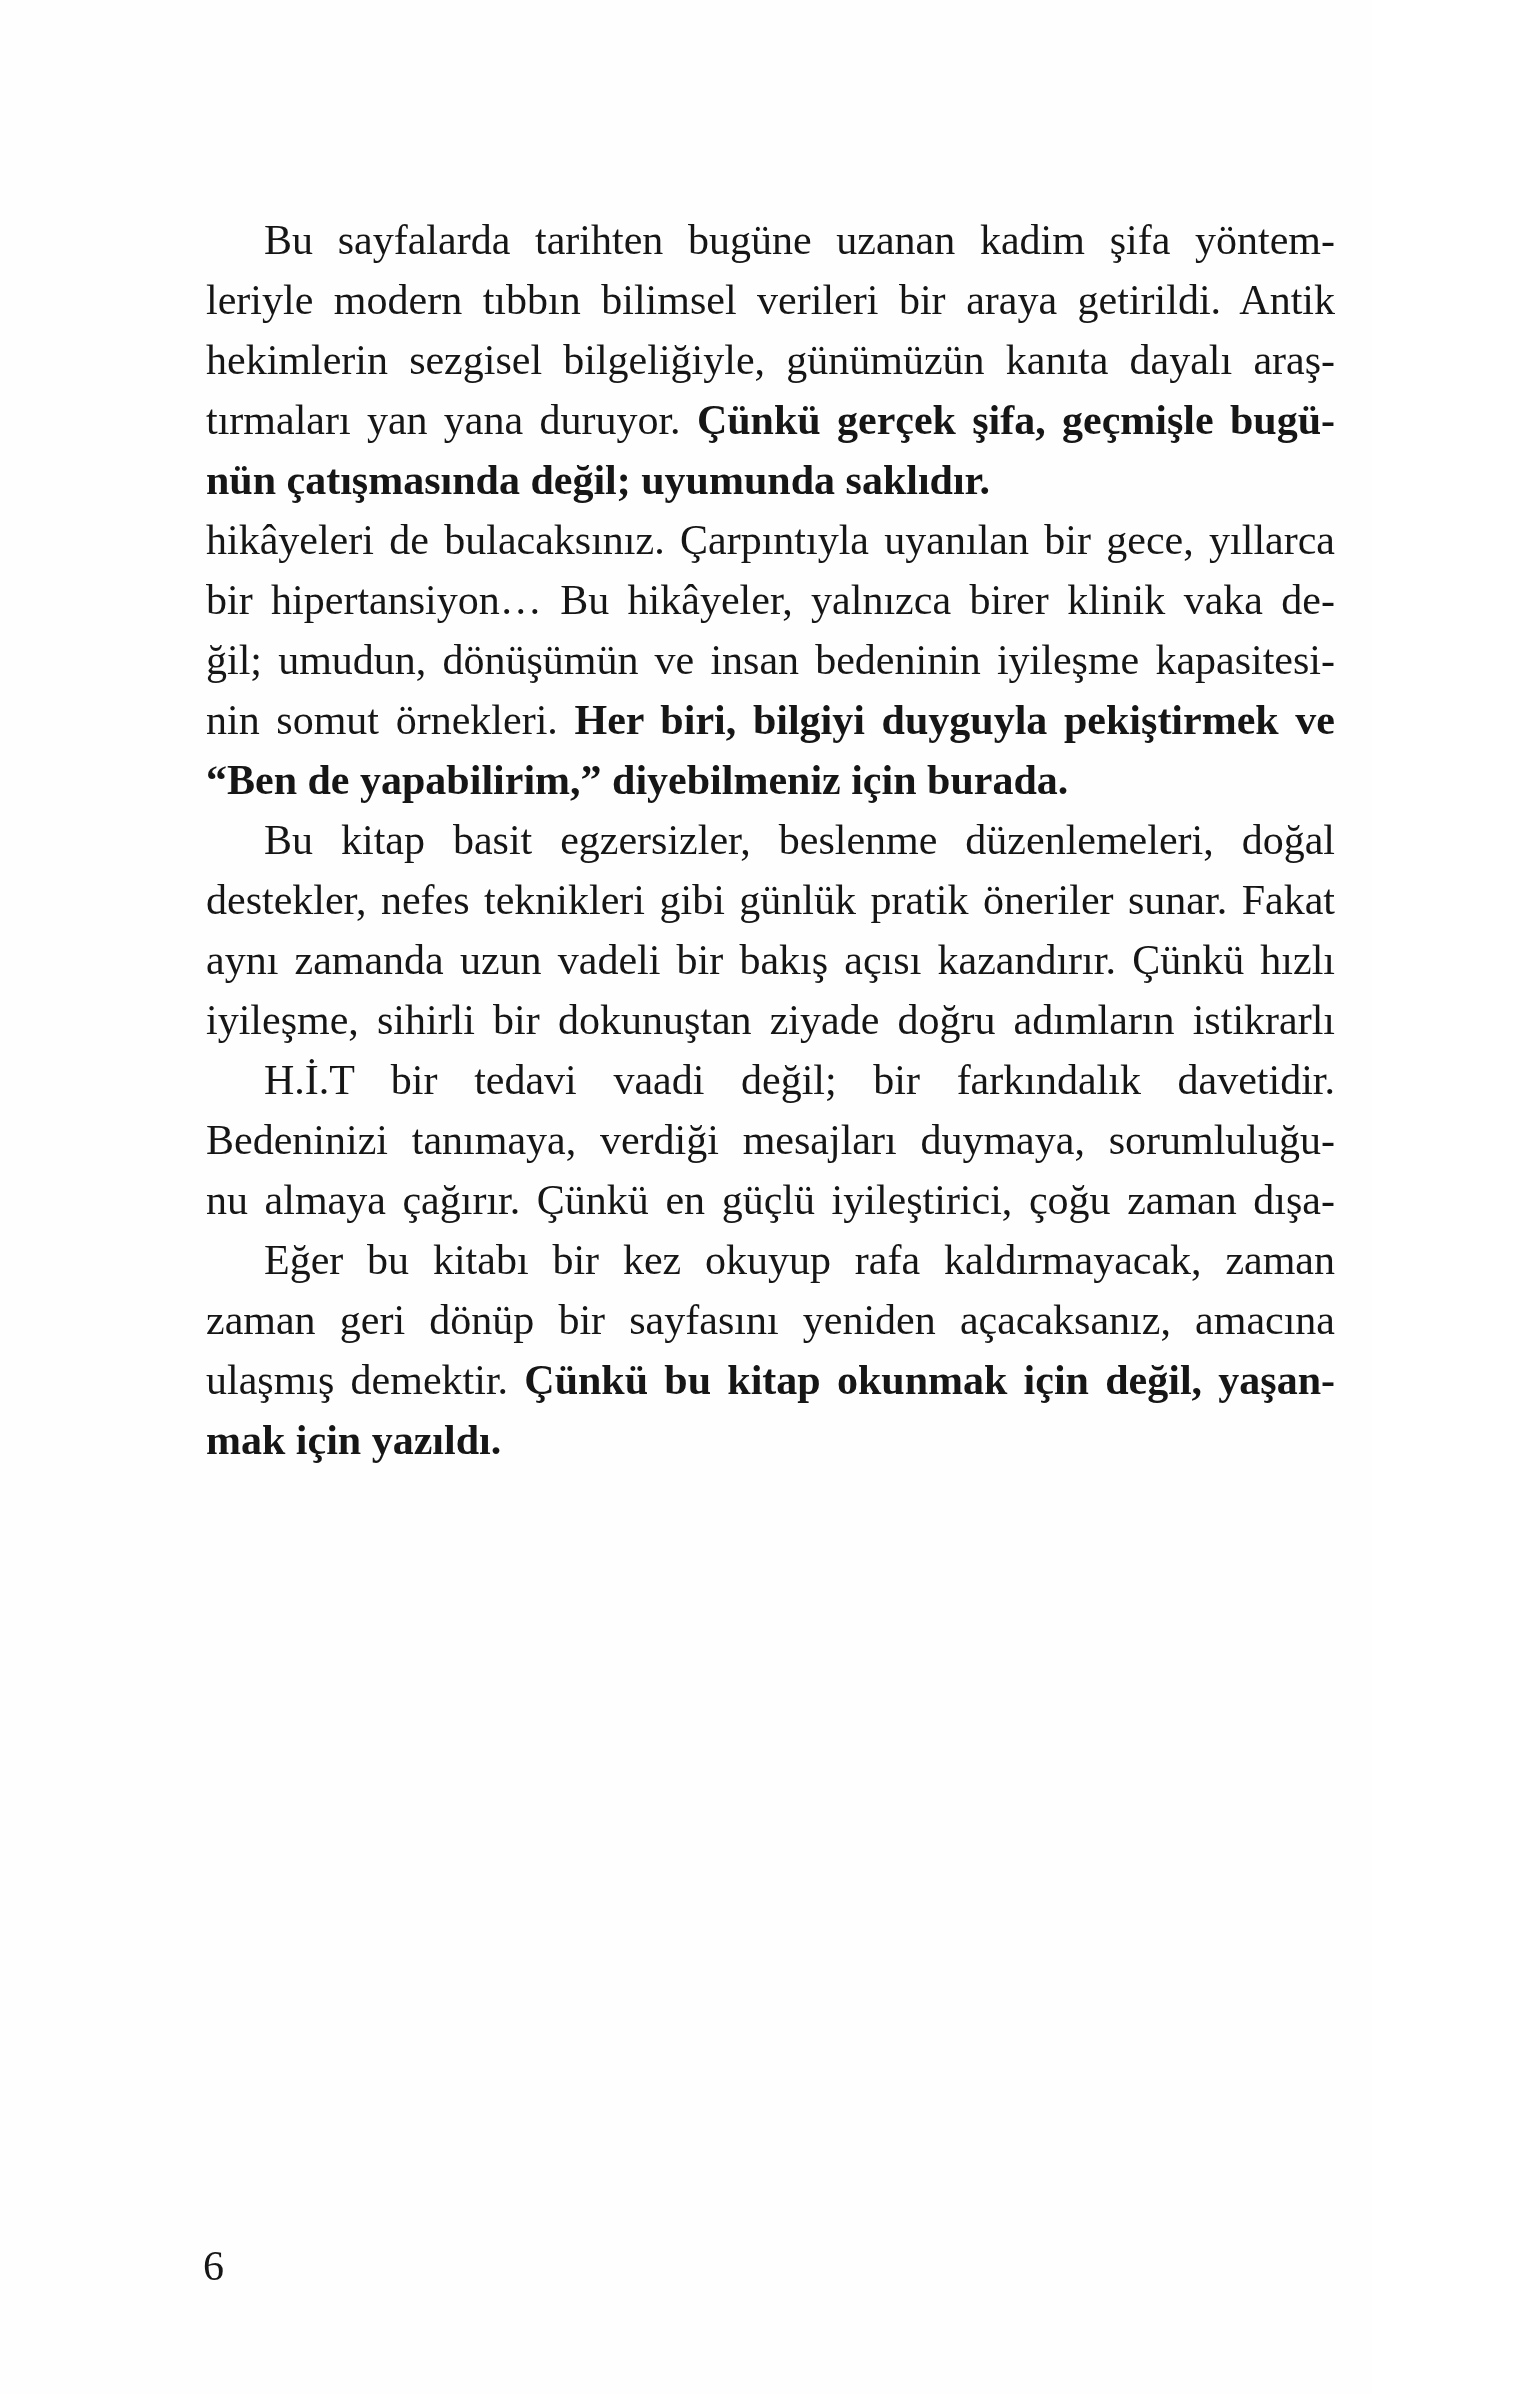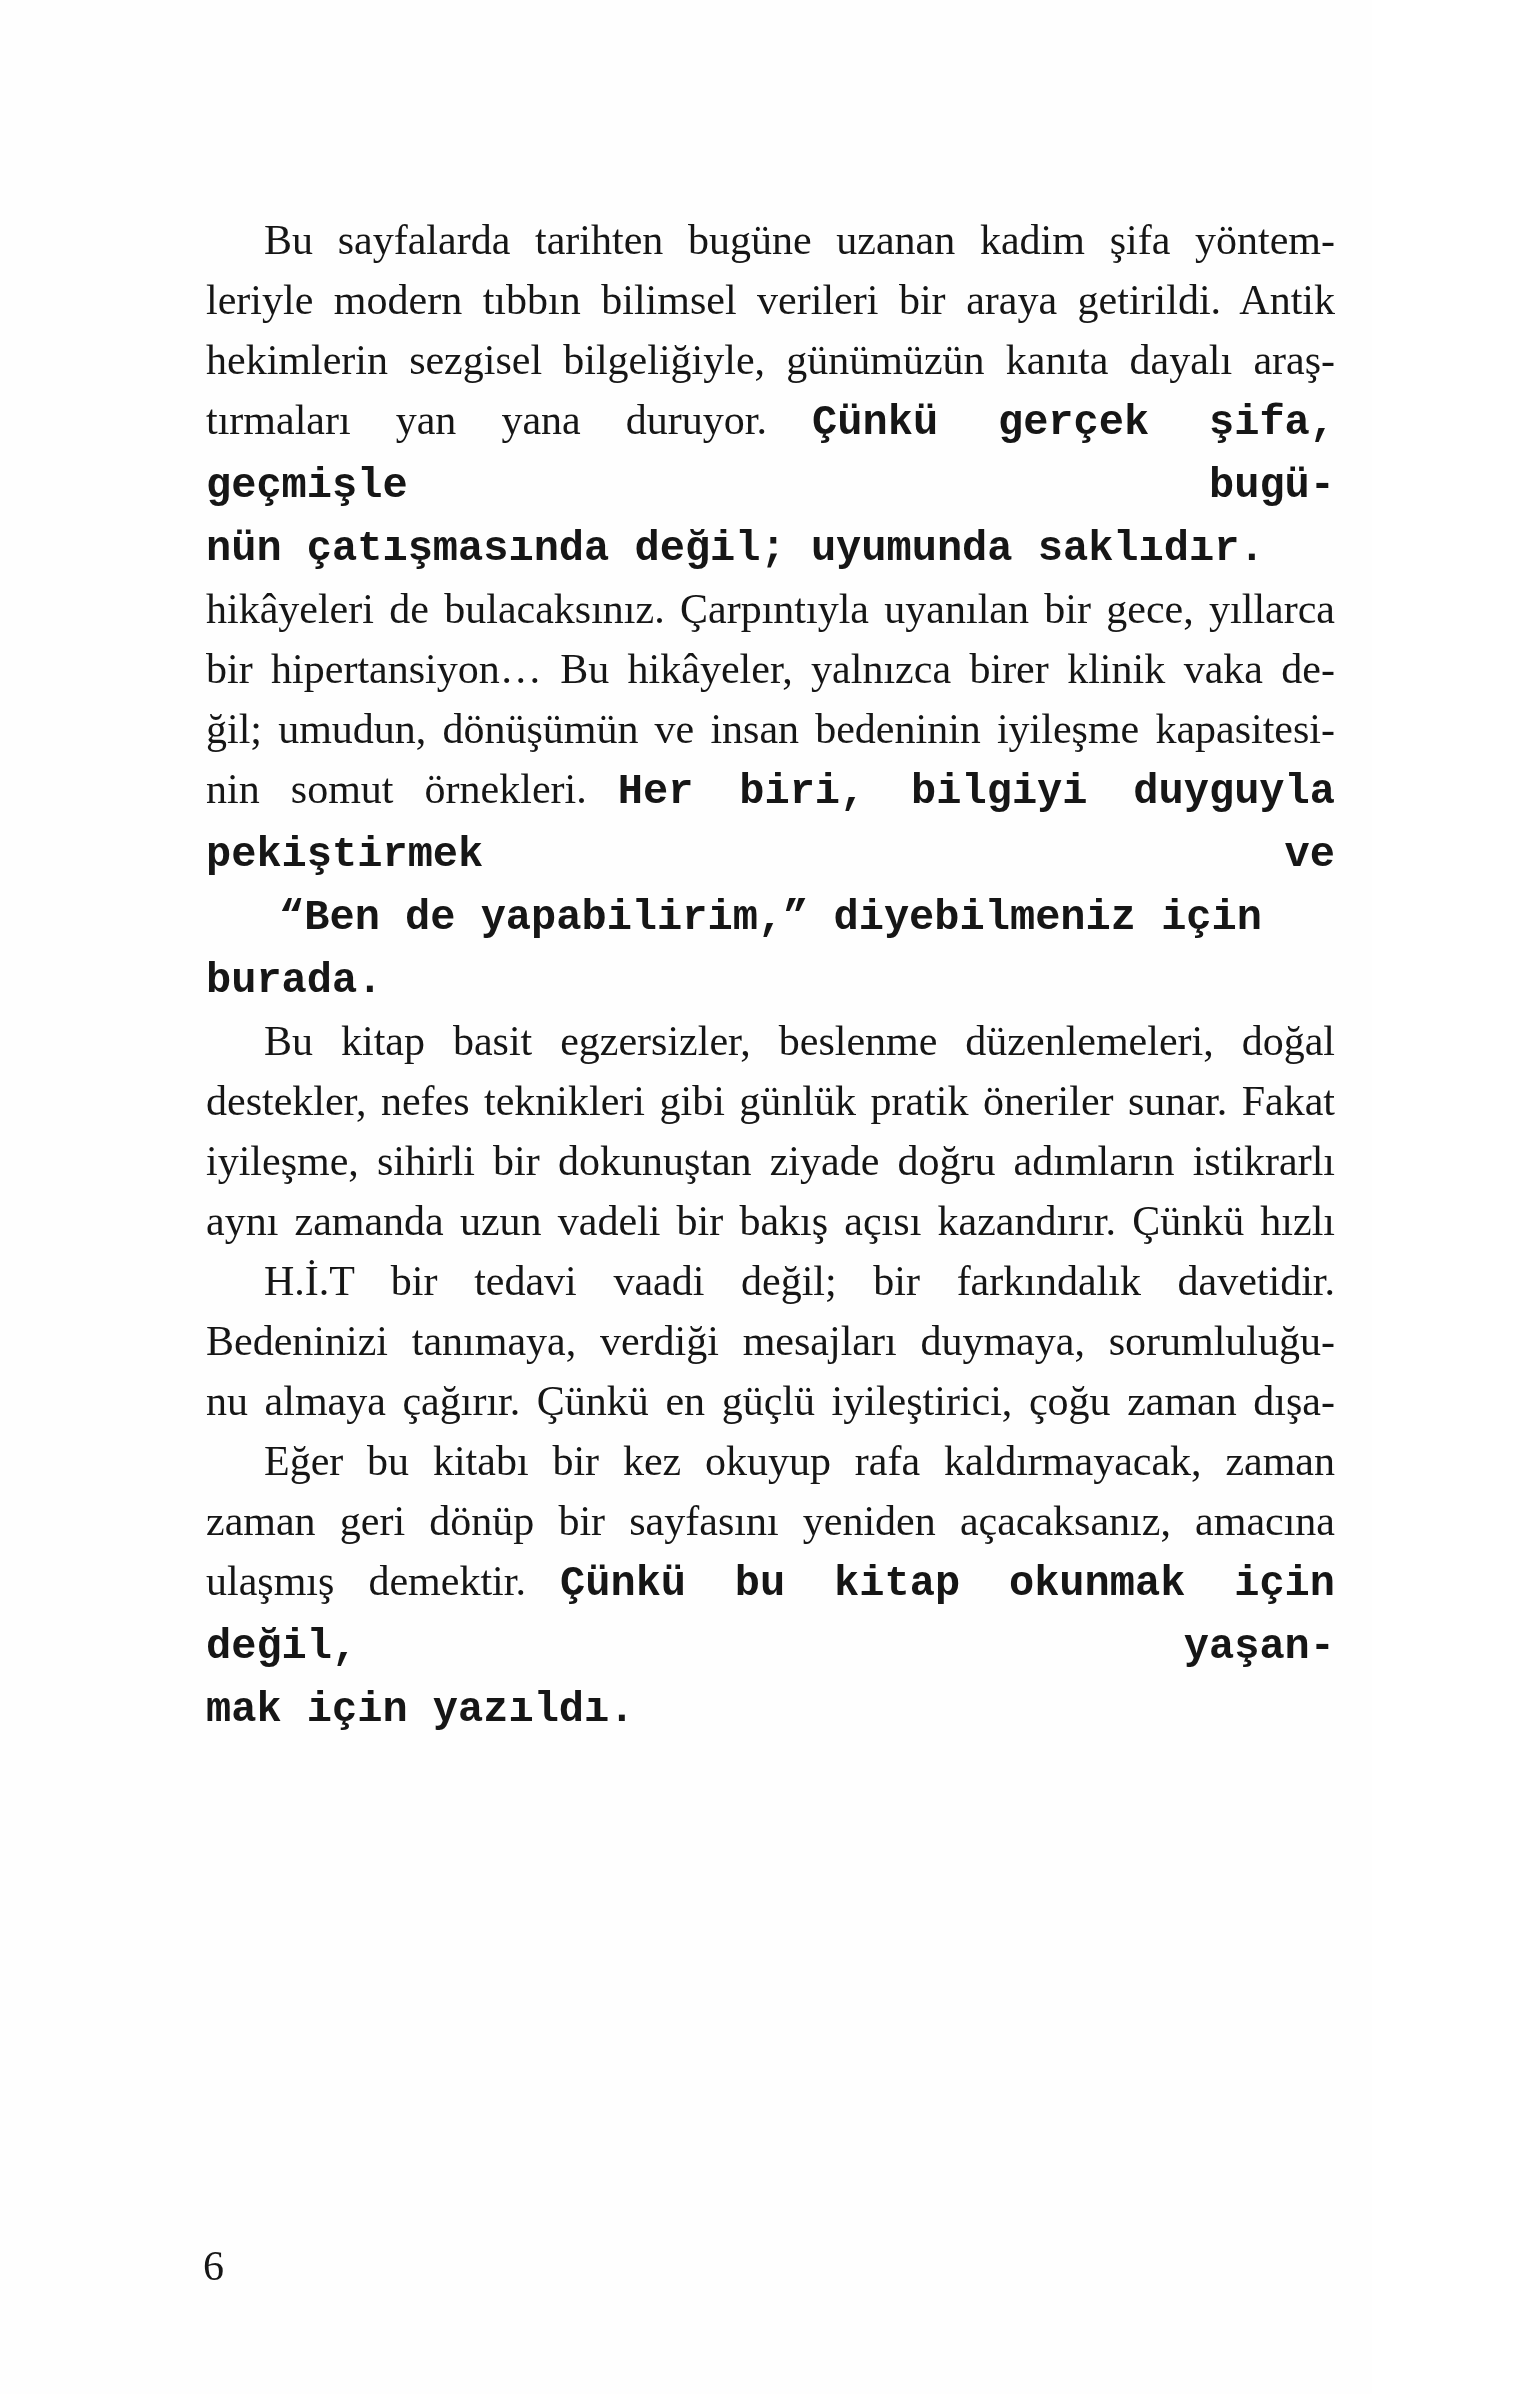--- a/index.html
+++ b/index.html
@@ -34,21 +34,20 @@
   }
   .line.indent {
     text-indent: 58px;
   }
   .line.last {
     text-align: center;
     text-align-last: left;
   }
   .seg.bold {
     font-weight: bold;
-    font-family: Liberation Mono, monospace;
   }
   .page-number {
     position: absolute;
     left: 203px;
     top: 2242px;
     font-size: 42px;
     line-height: 48px;
   }
 </style>
 </head>
@@ -66,22 +65,22 @@
       <div class="paragraph">
         <div class="line"><span class="seg">hikâyeleri de bulacaksınız. Çarpıntıyla uyanılan bir gece, yıllarca</span></div>
         <div class="line"><span class="seg">bir hipertansiyon… Bu hikâyeler, yalnızca birer klinik vaka de-</span></div>
         <div class="line"><span class="seg">ğil; umudun, dönüşümün ve insan bedeninin iyileşme kapasitesi-</span></div>
         <div class="line"><span class="seg">nin somut örnekleri. </span><span class="seg bold">Her biri, bilgiyi duyguyla pekiştirmek ve</span></div>
         <div class="line last"><span class="seg bold">“Ben de yapabilirim,” diyebilmeniz için burada.</span></div>
       </div>
       <div class="paragraph">
         <div class="line indent"><span class="seg">Bu kitap basit egzersizler, beslenme düzenlemeleri, doğal</span></div>
         <div class="line"><span class="seg">destekler, nefes teknikleri gibi günlük pratik öneriler sunar. Fakat</span></div>
+        <div class="line"><span class="seg">aynı zamanda uzun vadeli bir bakış açısı kazandırır. Çünkü hızlı</span></div>
         <div class="line"><span class="seg">iyileşme, sihirli bir dokunuştan ziyade doğru adımların istikrarlı</span></div>
-        <div class="line"><span class="seg">aynı zamanda uzun vadeli bir bakış açısı kazandırır. Çünkü hızlı</span></div>
       </div>
       <div class="paragraph">
         <div class="line indent"><span class="seg">H.İ.T bir tedavi vaadi değil; bir farkındalık davetidir.</span></div>
         <div class="line"><span class="seg">Bedeninizi tanımaya, verdiği mesajları duymaya, sorumluluğu-</span></div>
         <div class="line"><span class="seg">nu almaya çağırır. Çünkü en güçlü iyileştirici, çoğu zaman dışa-</span></div>
       </div>
       <div class="paragraph">
         <div class="line indent"><span class="seg">Eğer bu kitabı bir kez okuyup rafa kaldırmayacak, zaman</span></div>
         <div class="line"><span class="seg">zaman geri dönüp bir sayfasını yeniden açacaksanız, amacına</span></div>
         <div class="line"><span class="seg">ulaşmış demektir. </span><span class="seg bold">Çünkü bu kitap okunmak için değil, yaşan-</span></div>

